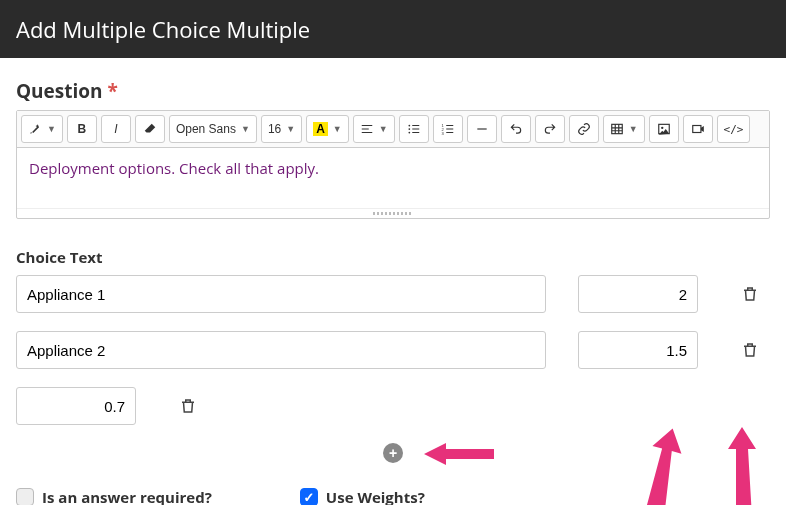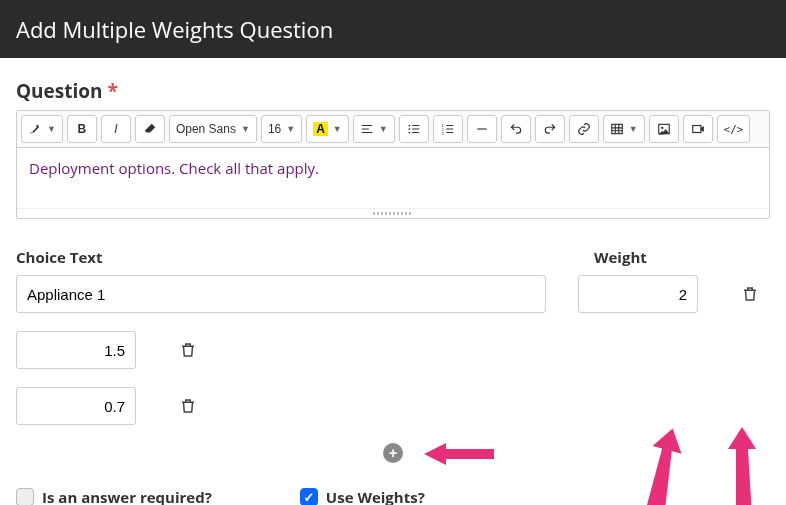--- a/index.html
+++ b/index.html
@@ -11,21 +11,21 @@
   .editor-wrap { border: 1px solid #ccc; border-radius: 2px; background: #fff; }
   .toolbar { display: flex; flex-wrap: wrap; gap: 4px; padding: 4px; border-bottom: 1px solid #ccc; background: #fafafa; align-items: center; }
   .tbtn { display: inline-flex; align-items: center; justify-content: center; min-width: 30px; height: 28px; padding: 0 6px; border: 1px solid #ccc; border-radius: 3px; background: #fff; font-size: 12px; color: #333; cursor: pointer; }
   .tbtn svg { width: 14px; height: 14px; }
   .tbtn.sel { width: auto; gap: 3px; }
   .tbtn .caret { font-size: 9px; color: #666; margin-left: 2px; }
   .hl { background: #ffe600; color: #000; font-weight: 700; padding: 0 3px; }
   .editor-area { padding: 10px 12px; min-height: 60px; font-size: 15px; color: #701a75; outline: none; }
   .grip { height: 10px; border-top: 1px solid #eee; display:flex; justify-content:center; align-items:center; }
   .grip span { width: 40px; height: 3px; background: repeating-linear-gradient(90deg,#bbb 0 2px,#fff 2px 4px); }
-  .columns { display: flex; gap: 16px; margin-top: 28px; }
+  .columns { display: flex; gap: 28px; margin-top: 28px; }
   .col-choice { flex: 1; }
   .col-weight { width: 120px; }
   .col-actions { width: 40px; }
   .col-head { font-weight: 700; font-size: 15px; margin-bottom: 8px; }
   .row { display: flex; gap: 32px; align-items: center; margin-bottom: 18px; }
   .choice-input { flex: 1; height: 38px; border: 1px solid #ccc; border-radius: 3px; padding: 0 10px; font-size: 15px; background:#fff; }
   .weight-input { width: 120px; height: 38px; border: 1px solid #ccc; border-radius: 3px; padding: 0 10px; font-size: 15px; text-align: right; background:#fff; }
   .trash { width: 40px; display:flex; justify-content:center; cursor:pointer; color:#444; }
   .trash svg { width: 18px; height: 18px; }
   .add-row { display:flex; justify-content:center; margin: 6px 0 24px 0; position: relative; }
@@ -35,21 +35,21 @@
   .chkbox { width:18px; height:18px; border-radius:4px; border:1px solid #bbb; background:#eee; display:inline-flex; align-items:center; justify-content:center; cursor:pointer; }
   .chkbox.checked { background:#0a66ff; border-color:#0a66ff; }
   .chkbox.checked::after { content:"✓"; color:#fff; font-size:13px; line-height:1; }
   
   .arrow { position:absolute; pointer-events:none; }
 </style>
 </head>
 <body>
 
 <div class="header">
-  <span>Add Multiple Weights Question</span>
+  <span>Add Multiple Choice Multiple</span>
 </div>
 
 <div class="content">
 
   <div class="field-label">
     <span>Question</span>
     <span class="req">*</span>
   </div>
 
   <div class="editor-wrap">
@@ -150,35 +150,35 @@
       </button>
     </div>
     <div class="editor-area" contenteditable="true" style="">Deployment options.  Check all that apply.</div>
     <div class="grip">
         <span></span>
       </div>
   </div>
 
   <div class="columns">
     <div class="col-choice col-head">Choice Text</div>
-    <div class="col-weight col-head">Weight</div>
     <div class="col-actions"></div>
   </div>
 
   <div id="choice-rows">
       <div class="row">
         <input class="choice-input" value="Appliance 1" style="">
         <input class="weight-input" value="2" style="">
         <span class="trash">
           <svg viewBox="0 0 24 24">
             <path fill="none" stroke="currentColor" stroke-width="2" d="M4 7h16M9 7V4h6v3M6 7l1 13h10l1-13"></path>
           </svg>
         </span>
       </div>
       <div class="row">
+        <input class="choice-input" value="Appliance 2" style="">
         <input class="weight-input" value="1.5" style="">
         <span class="trash">
           <svg viewBox="0 0 24 24">
             <path fill="none" stroke="currentColor" stroke-width="2" d="M4 7h16M9 7V4h6v3M6 7l1 13h10l1-13"></path>
           </svg>
         </span>
       </div>
       <div class="row">
         <input class="weight-input" value="0.7" style="">
         <span class="trash">

